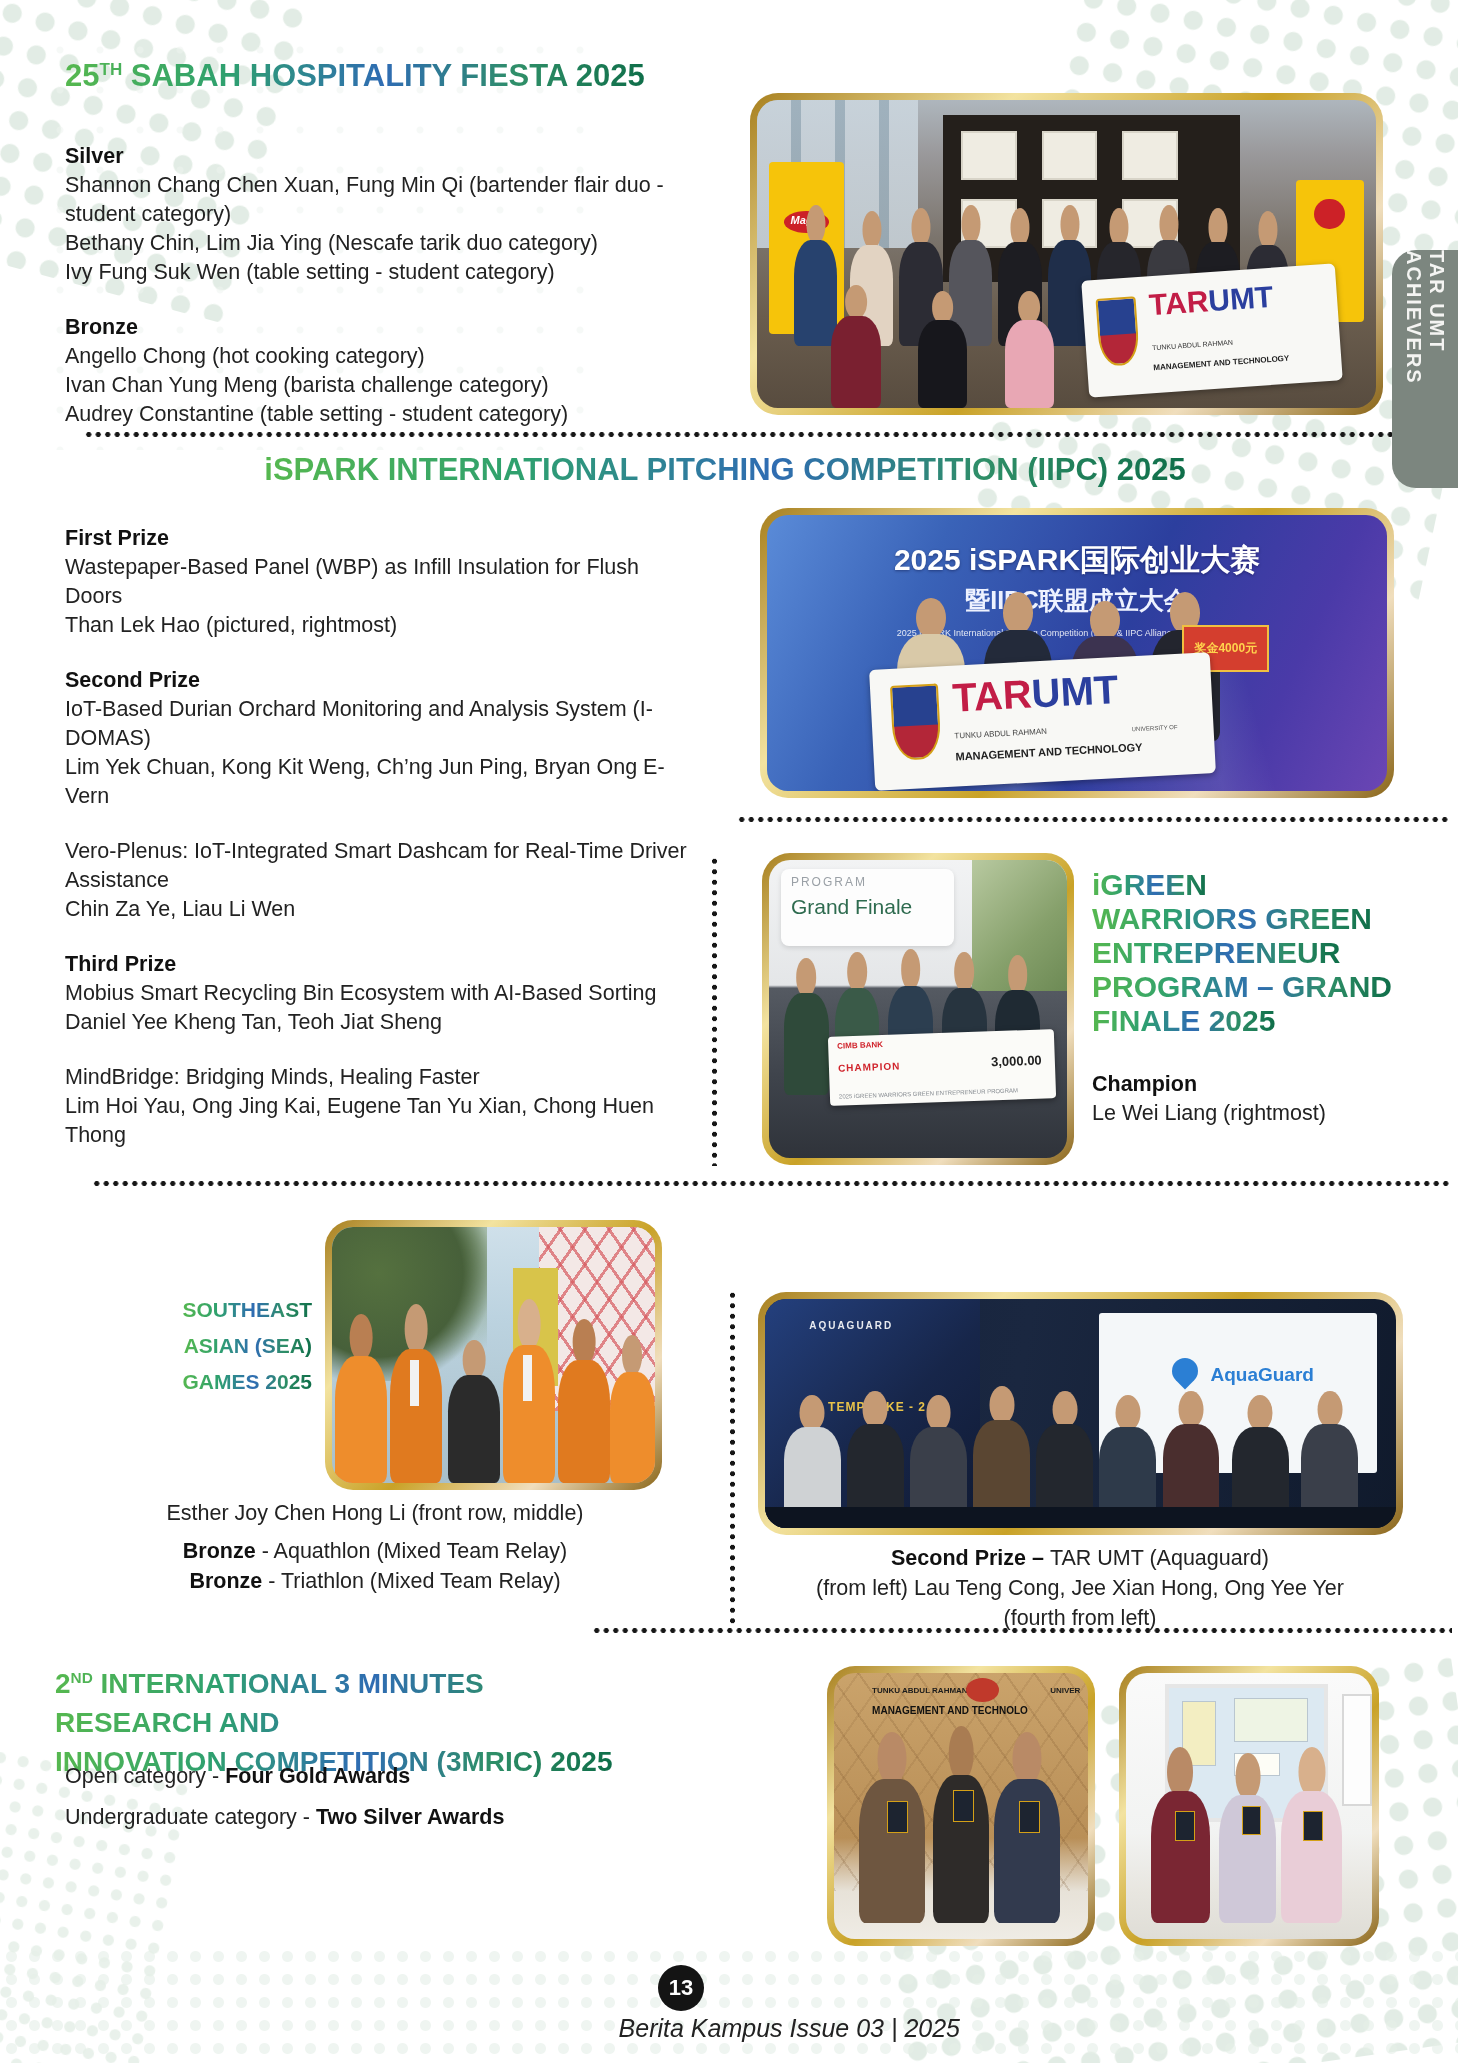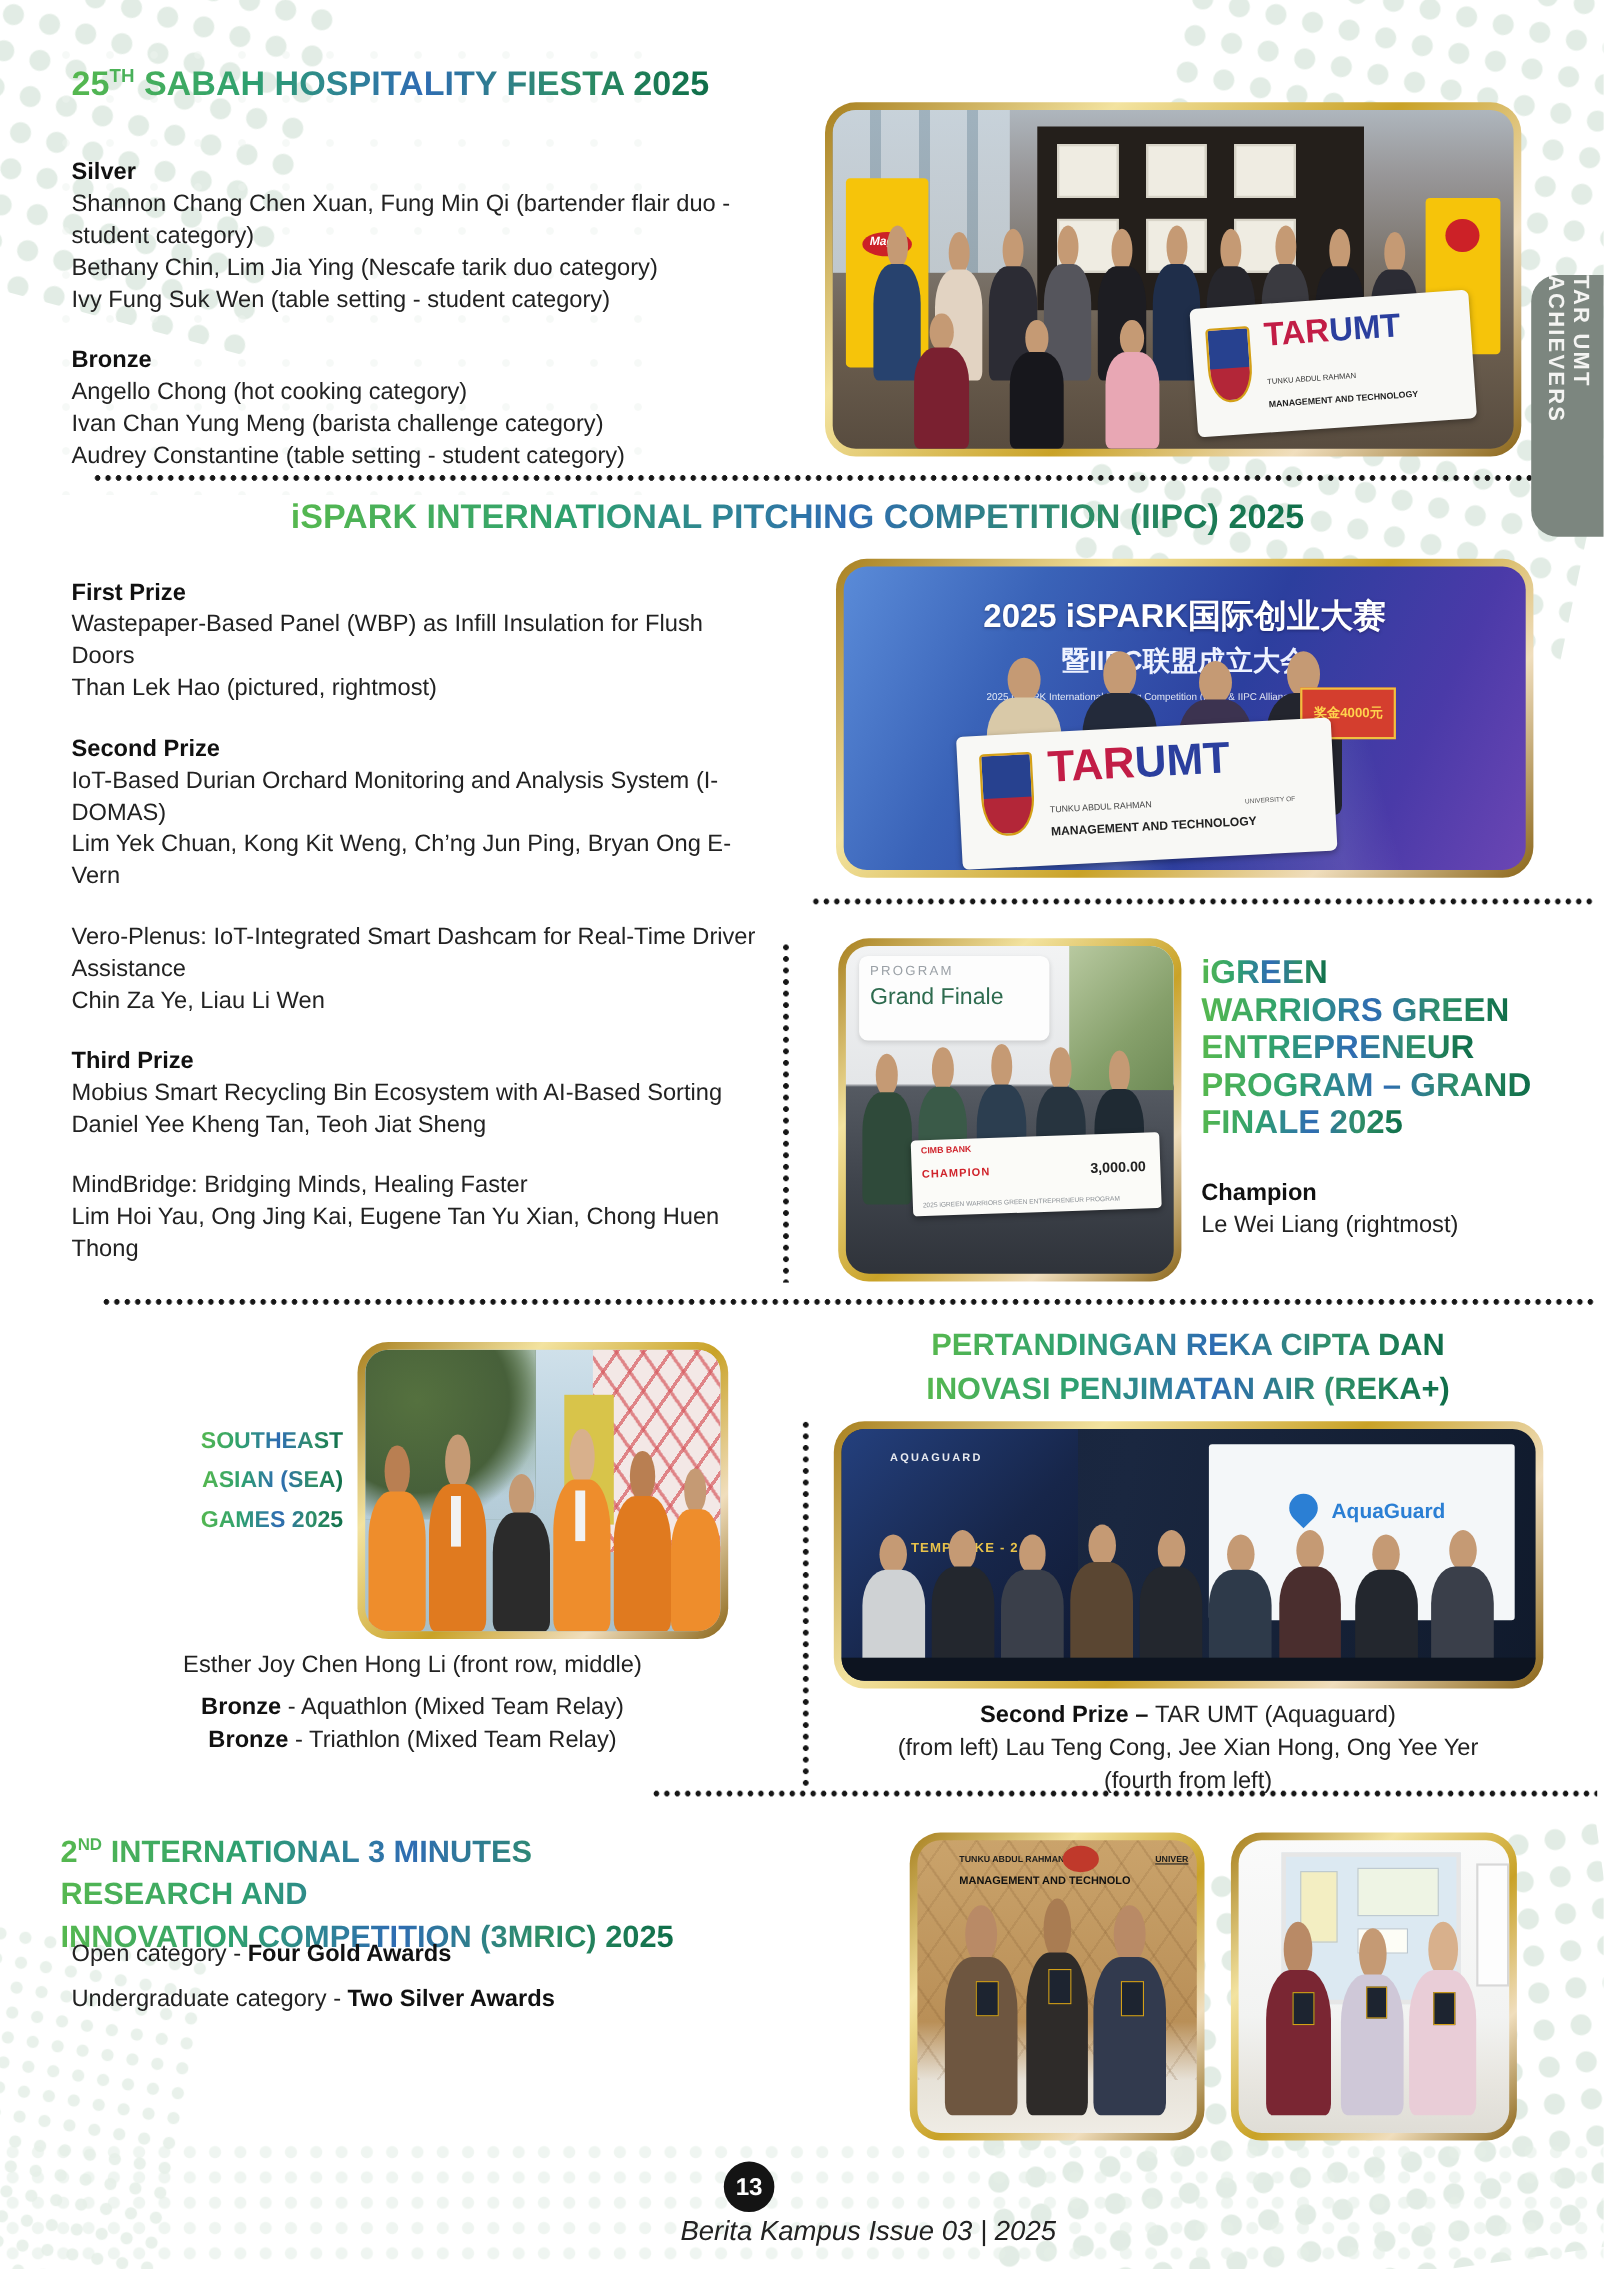--- a/index.html
+++ b/index.html
@@ -225,24 +225,20 @@
   </div>
 
   <div class="abs cap" style="left:85px;top:1498px;width:580px;">
     <div>Esther Joy Chen Hong Li (front row, middle)</div>
     <div style="margin-top:8px;"><span class="b">Bronze</span><span> - Aquathlon (Mixed Team Relay)</span></div>
     <div><span class="b">Bronze</span><span> - Triathlon (Mixed Team Relay)</span></div>
   </div>
 
   <div class="vdots" style="left:729px;top:1290px;height:334px;"></div>
 
-  <div class="abs h-reka" style="left:740px;top:1203px;width:680px;text-align:center;">
-    <div class="gh">PERTANDINGAN REKA CIPTA DAN</div>
-    <div class="gh">INOVASI PENJIMATAN AIR (REKA+)</div>
-  </div>
 
   <div class="photo" style="left:758px;top:1292px;width:645px;height:243px;">
     <div class="pin" style="background:linear-gradient(100deg,#16233c 0%,#1a2740 40%,#101a2c 100%);">
       <div style="left:0;top:0;width:34%;height:100%;background:linear-gradient(135deg,#24407e 0%,#17264a 55%,#101a33 100%);"></div>
       <div style="left:53%;top:6%;width:44%;height:70%;background:#f4f7f9;border-radius:3px;">
         <span style="position:absolute;left:26%;top:28%;width:26px;height:26px;background:#2b7fd4;border-radius:50% 50% 50% 0;transform:rotate(-45deg);"></span>
         <span style="position:absolute;left:40%;top:32%;color:#2b7fd4;font-weight:bold;font-size:19px;">AquaGuard</span>
       </div>
       <span style="left:7%;top:9%;color:rgba(255,255,255,.9);font-size:10px;font-weight:bold;letter-spacing:2px;">AQUAGUARD</span>
       <span style="left:10%;top:44%;color:#e8c24a;font-size:12px;font-weight:bold;letter-spacing:1px;">TEMPAT KE - 2</span>
@@ -273,21 +269,21 @@
   </div>
   <div class="abs body-text" style="left:65px;top:1762px;width:580px;">
     <div><span>Open category - </span><span class="b">Four Gold Awards</span></div>
     <div style="margin-top:12px;"><span>Undergraduate category - </span><span class="b">Two Silver Awards</span></div>
   </div>
 
   <div class="photo" style="left:827px;top:1666px;width:268px;height:280px;">
     <div class="pin" style="background:linear-gradient(180deg,#caa36b 0%,#b98f57 62%,#e7e2d8 82%,#efece5 100%);">
       <div style="left:0;top:0;width:100%;height:82%;background:repeating-linear-gradient(55deg,rgba(110,72,34,.18) 0 2px,transparent 2px 24px),repeating-linear-gradient(-55deg,rgba(110,72,34,.12) 0 2px,transparent 2px 24px);"></div>
       <span style="left:15%;top:5%;font-size:8px;font-weight:bold;color:#1c1c1c;">TUNKU ABDUL RAHMAN</span>
-      <span style="right:3%;top:5%;font-size:8px;font-weight:bold;color:#1c1c1c;text-decoration:underline;">UNIVER</span>
+      <span style="right:3%;top:5%;font-size:8px;font-weight:bold;color:#1c1c1c;">UNIVER</span>
       <span style="left:52%;top:2%;width:13%;height:9%;background:#c0392b;border-radius:50%;"></span>
       <span style="left:15%;top:12%;font-size:10px;font-weight:bold;color:#111;">MANAGEMENT AND TECHNOLO</span>
       <span class="p" style="left:10%;top:22%;width:26%;height:72%;--c:#6e5640;--skin:#b98a66;"></span>
       <span class="p" style="left:39%;top:20%;width:22%;height:74%;--c:#2e2b29;--skin:#a97c52;"></span>
       <span class="p" style="left:63%;top:22%;width:26%;height:72%;--c:#323a4e;--skin:#b98a66;"></span>
       <span style="left:21%;top:48%;width:8%;height:12%;background:#1d2430;border:1px solid #d4a017;"></span>
       <span style="left:47%;top:44%;width:8%;height:12%;background:#1d2430;border:1px solid #d4a017;"></span>
       <span style="left:73%;top:48%;width:8%;height:12%;background:#1d2430;border:1px solid #d4a017;"></span>
     </div>
   </div>

